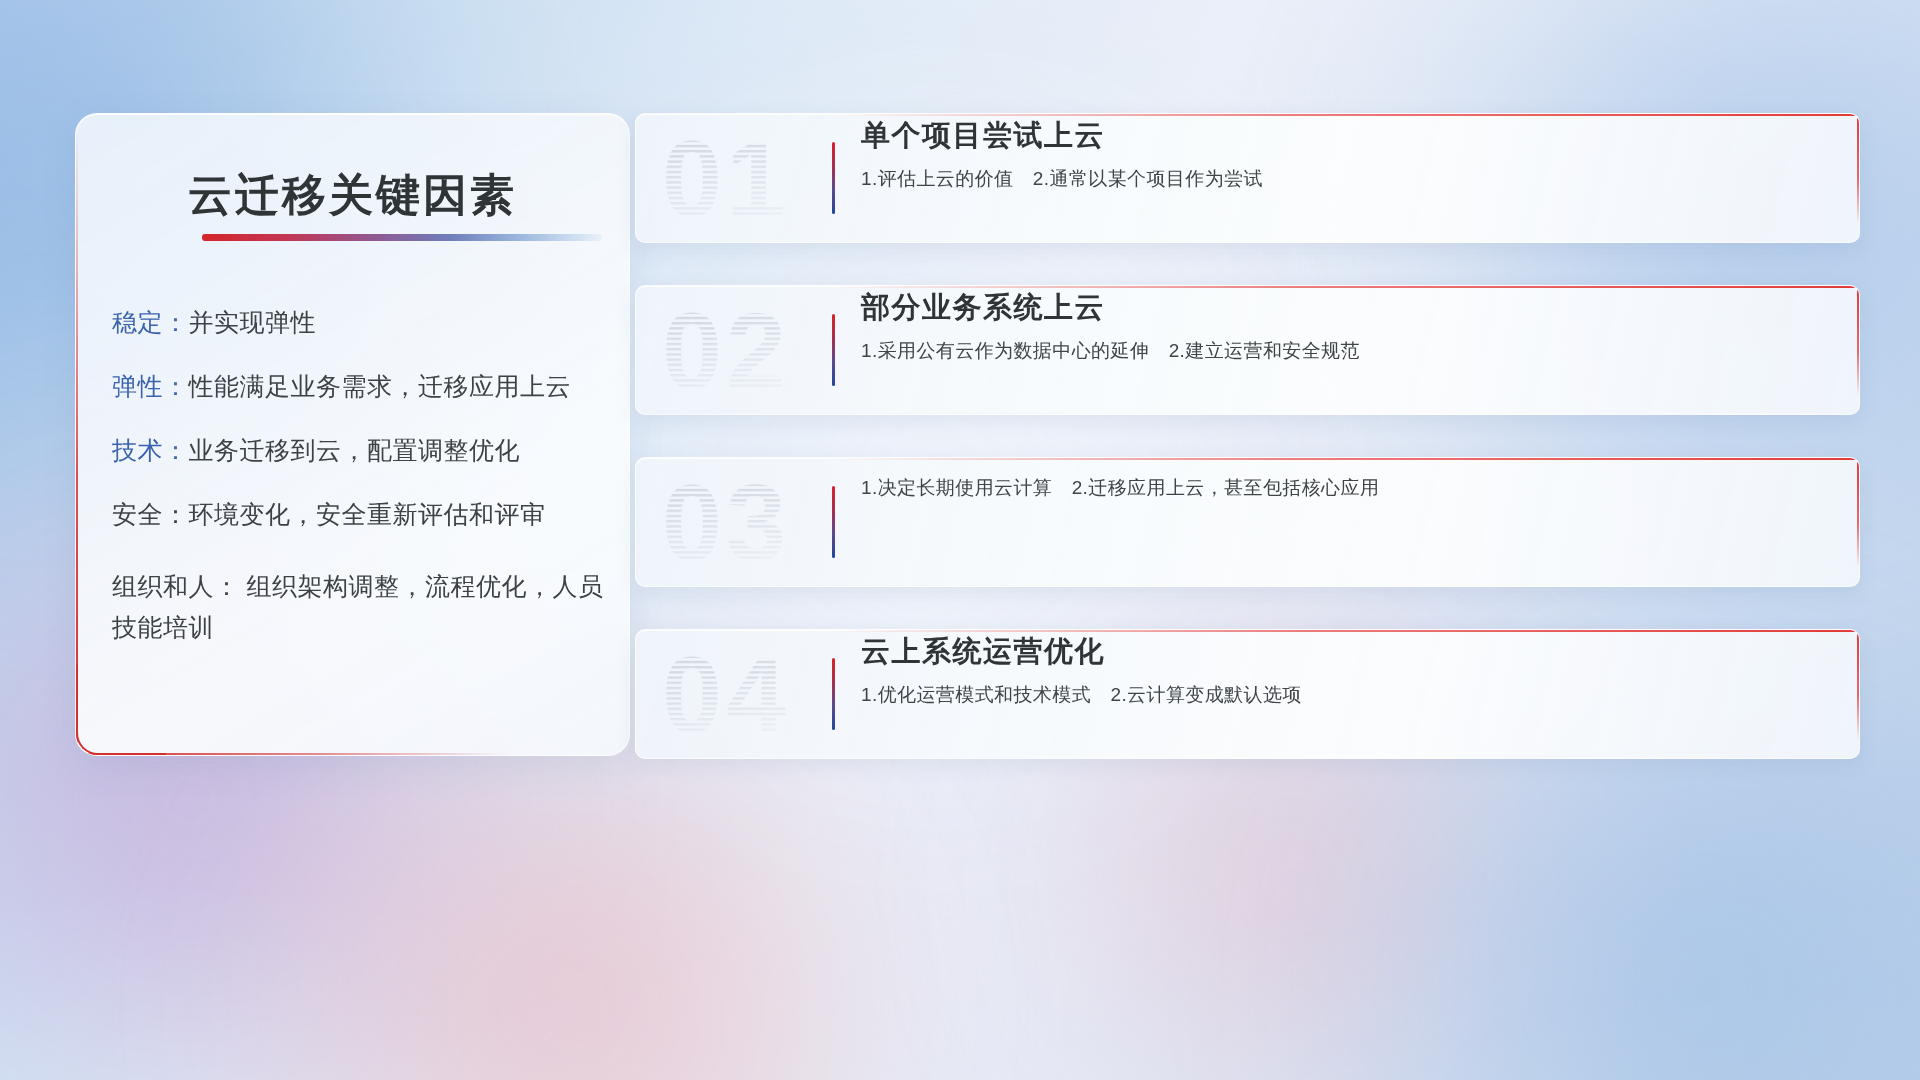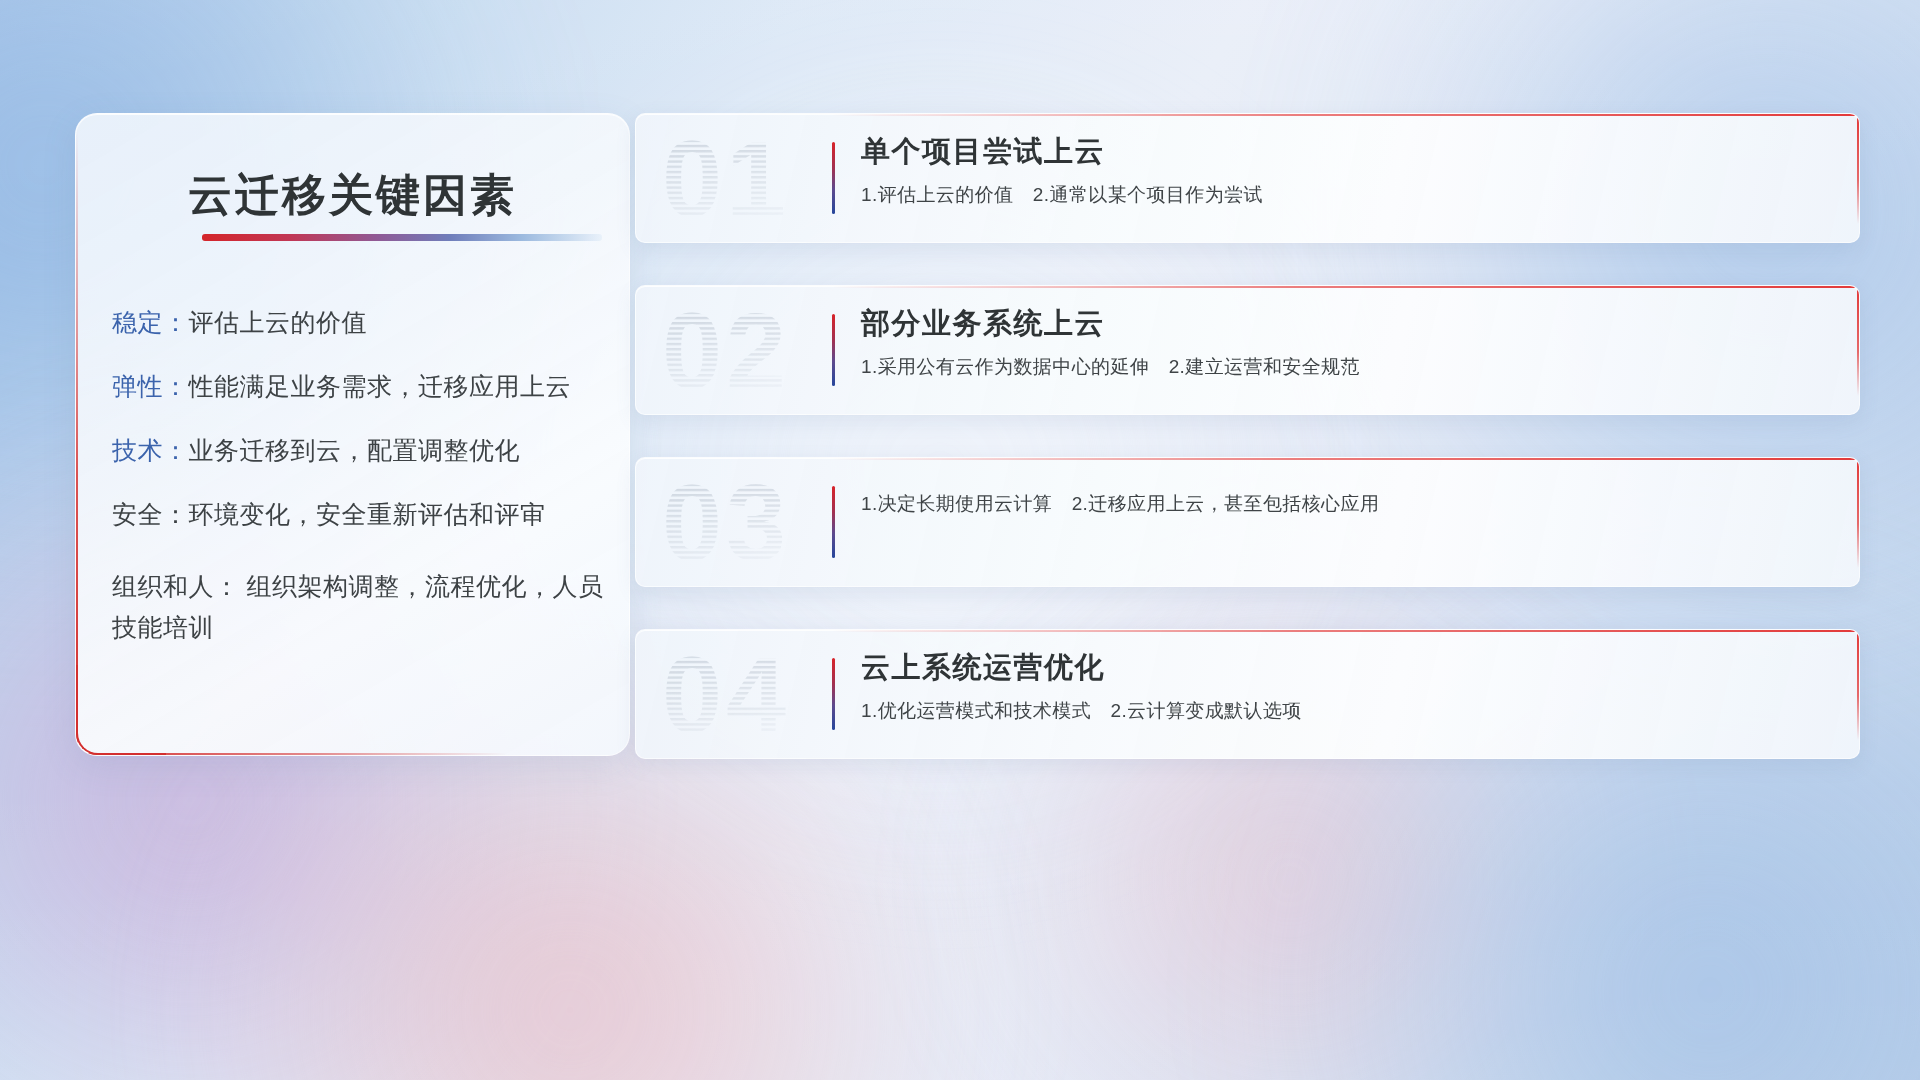--- a/index.html
+++ b/index.html
@@ -94,21 +94,21 @@
   }
   .ghost-num{
     position:absolute;left:24px;top:50%;transform:translateY(-50%);
     width:190px;height:108px;opacity:.5;
   }
   .card-divider{
     position:absolute;left:196px;top:28px;bottom:28px;width:3px;
     background:linear-gradient(180deg,#d8232a 0%,#a3304f 36%,#5d4a8e 66%,#26469b 100%);
     border-radius:2px;
   }
-  .card-body{position:absolute;left:225px;right:24px;top:20px;}
+  .card-body{position:absolute;left:225px;right:24px;top:4px;}
   .card-title{
     font-size:29px;font-weight:bold;color:#2f3436;letter-spacing:1.5px;line-height:1.2;
   }
   .card-desc{
     margin-top:14px;font-size:19px;color:#3f4447;letter-spacing:.4px;line-height:1.3;
   }
 </style>
 </head>
 <body>
 
@@ -125,21 +125,21 @@
 <div class="bg bg-vig"></div>
 
 <div class="left-panel">
   <div class="lp-corner"></div>
   <div class="panel-title">云迁移关键因素</div>
   <div class="title-rule"></div>
 
   <div class="kv-list">
     <div class="kv-row">
       <span class="kv-key blue">稳定：</span>
-      <span class="kv-val">评估上云的价值</span>
+      <span class="kv-val">并实现弹性</span>
     </div>
     <div class="kv-row">
       <span class="kv-key blue">弹性：</span>
       <span class="kv-val">性能满足业务需求，迁移应用上云</span>
     </div>
     <div class="kv-row">
       <span class="kv-key blue">技术：</span>
       <span class="kv-val">业务迁移到云，配置调整优化</span>
     </div>
     <div class="kv-row">

